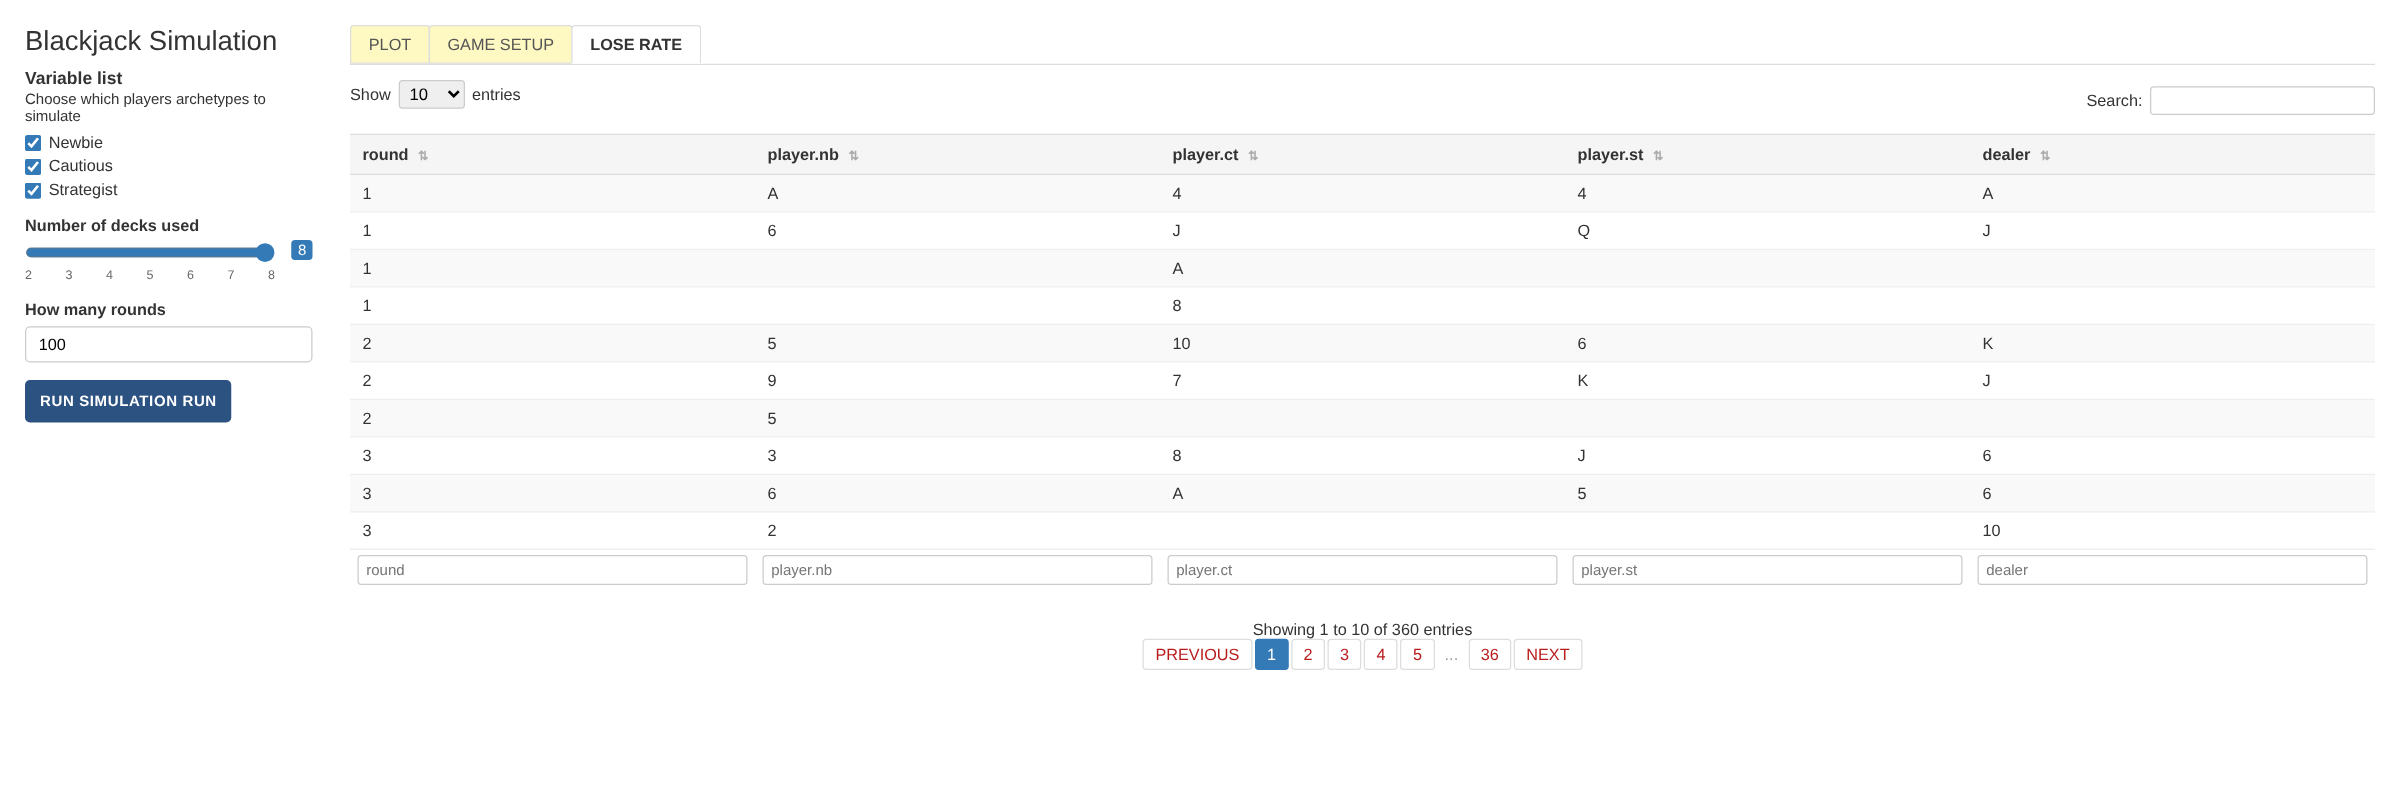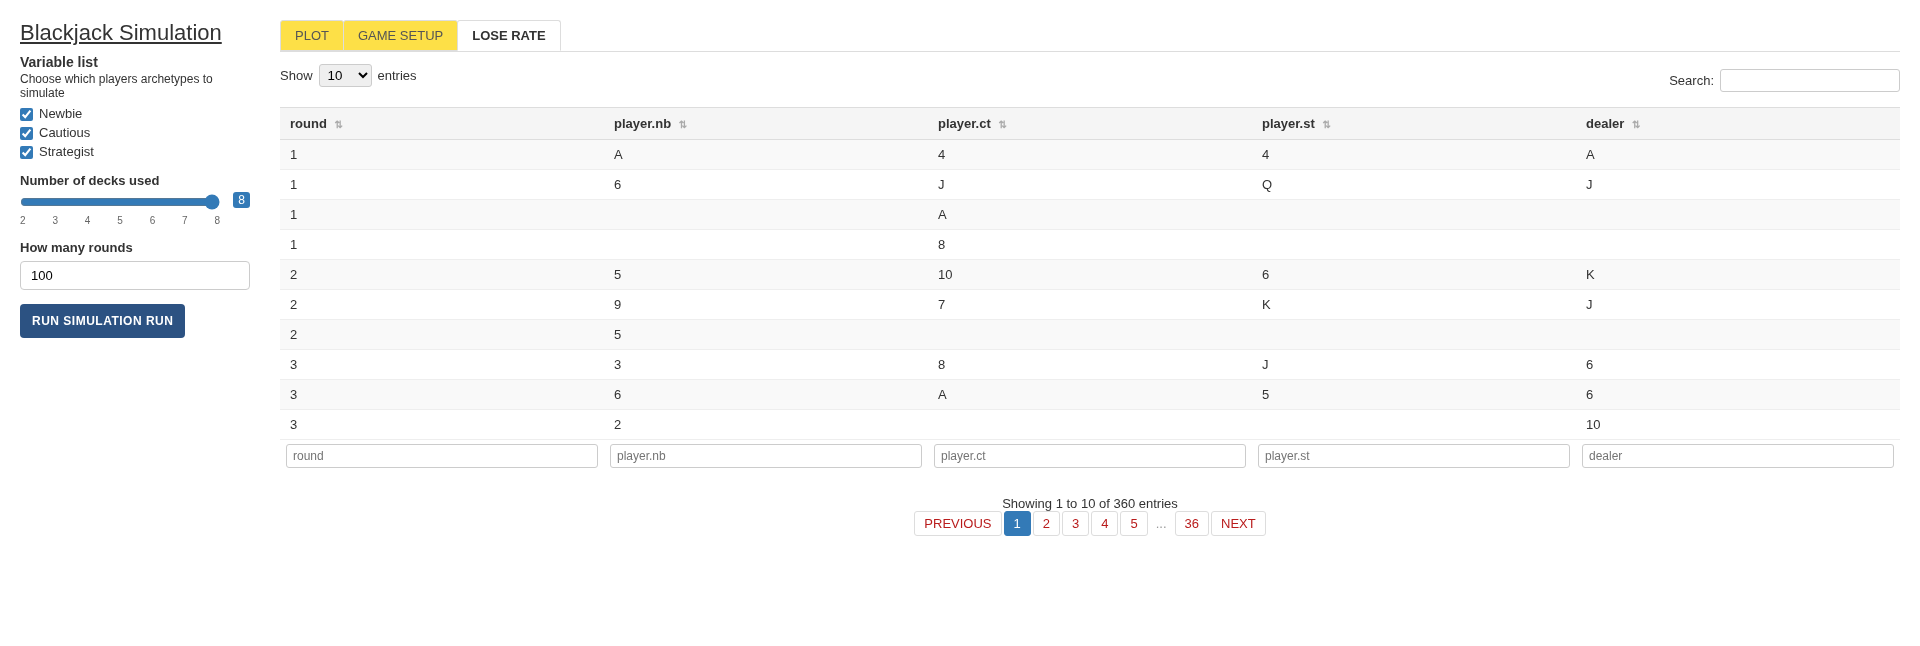--- a/index.html
+++ b/index.html
@@ -1,18 +1,18 @@
 <!DOCTYPE html>
 <html><head>
   <meta charset="utf-8">
   <style>
     * { box-sizing: border-box; margin: 0; padding: 0; }
     body { font-family: Arial, sans-serif; font-size: 13px; color: #333; background: #fff; padding: 20px; }
 
-    h1 { font-size: 22px; font-weight: normal; margin-bottom: 8px; text-decoration: underline; }
+    h1 { font-size: 22px; font-weight: normal; margin-bottom: 8px; }
     .variable-list-title { font-size: 14px; font-weight: bold; margin-bottom: 2px; }
     .choose-label { font-size: 12px; margin-bottom: 6px; }
 
     .sidebar { float: left; width: 250px; padding-right: 20px; }
     .main-content { margin-left: 260px; }
 
     .checkbox-item { display: flex; align-items: flex-end; margin-bottom: 4px; font-size: 13px; }
     .checkbox-item input { margin-right: 6px; accent-color: #337ab7; }
 
     .decks-label { font-size: 13px; font-weight: bold; margin-top: 14px; margin-bottom: 6px; }
@@ -35,21 +35,21 @@
     .run-btn {
       margin-top: 14px; background: #2c5282; color: #fff;
       border: none; border-radius: 4px; padding: 10px 12px;
       font-size: 12px; font-weight: bold; cursor: pointer; letter-spacing: 0.5px;
     }
 
     
     .tabs { display: flex; margin-bottom: 12px; border-bottom: 1px solid #ddd; }
     .tab {
       padding: 7px 14px; font-size: 13px; border: 1px solid #ddd;
-      background: #fde047; cursor: pointer; margin-right: -1px;
+      background: #fef9c3; cursor: pointer; margin-right: -1px;
       border-radius: 3px 3px 0 0; color: #555;
     }
     .tab.active { background: #fff; border-bottom-color: #fff; color: #333; font-weight: bold; z-index: 1; position: relative; }
 
     
     .show-entries { display: flex; align-items: center; margin-bottom: 10px; font-size: 13px; }
     .show-entries select { margin: 0 6px; padding: 2px 4px; border: 1px solid #ccc; border-radius: 3px; }
 
     
     .table-controls { display: flex; justify-content: space-between; align-items: center; margin-bottom: 10px; }

